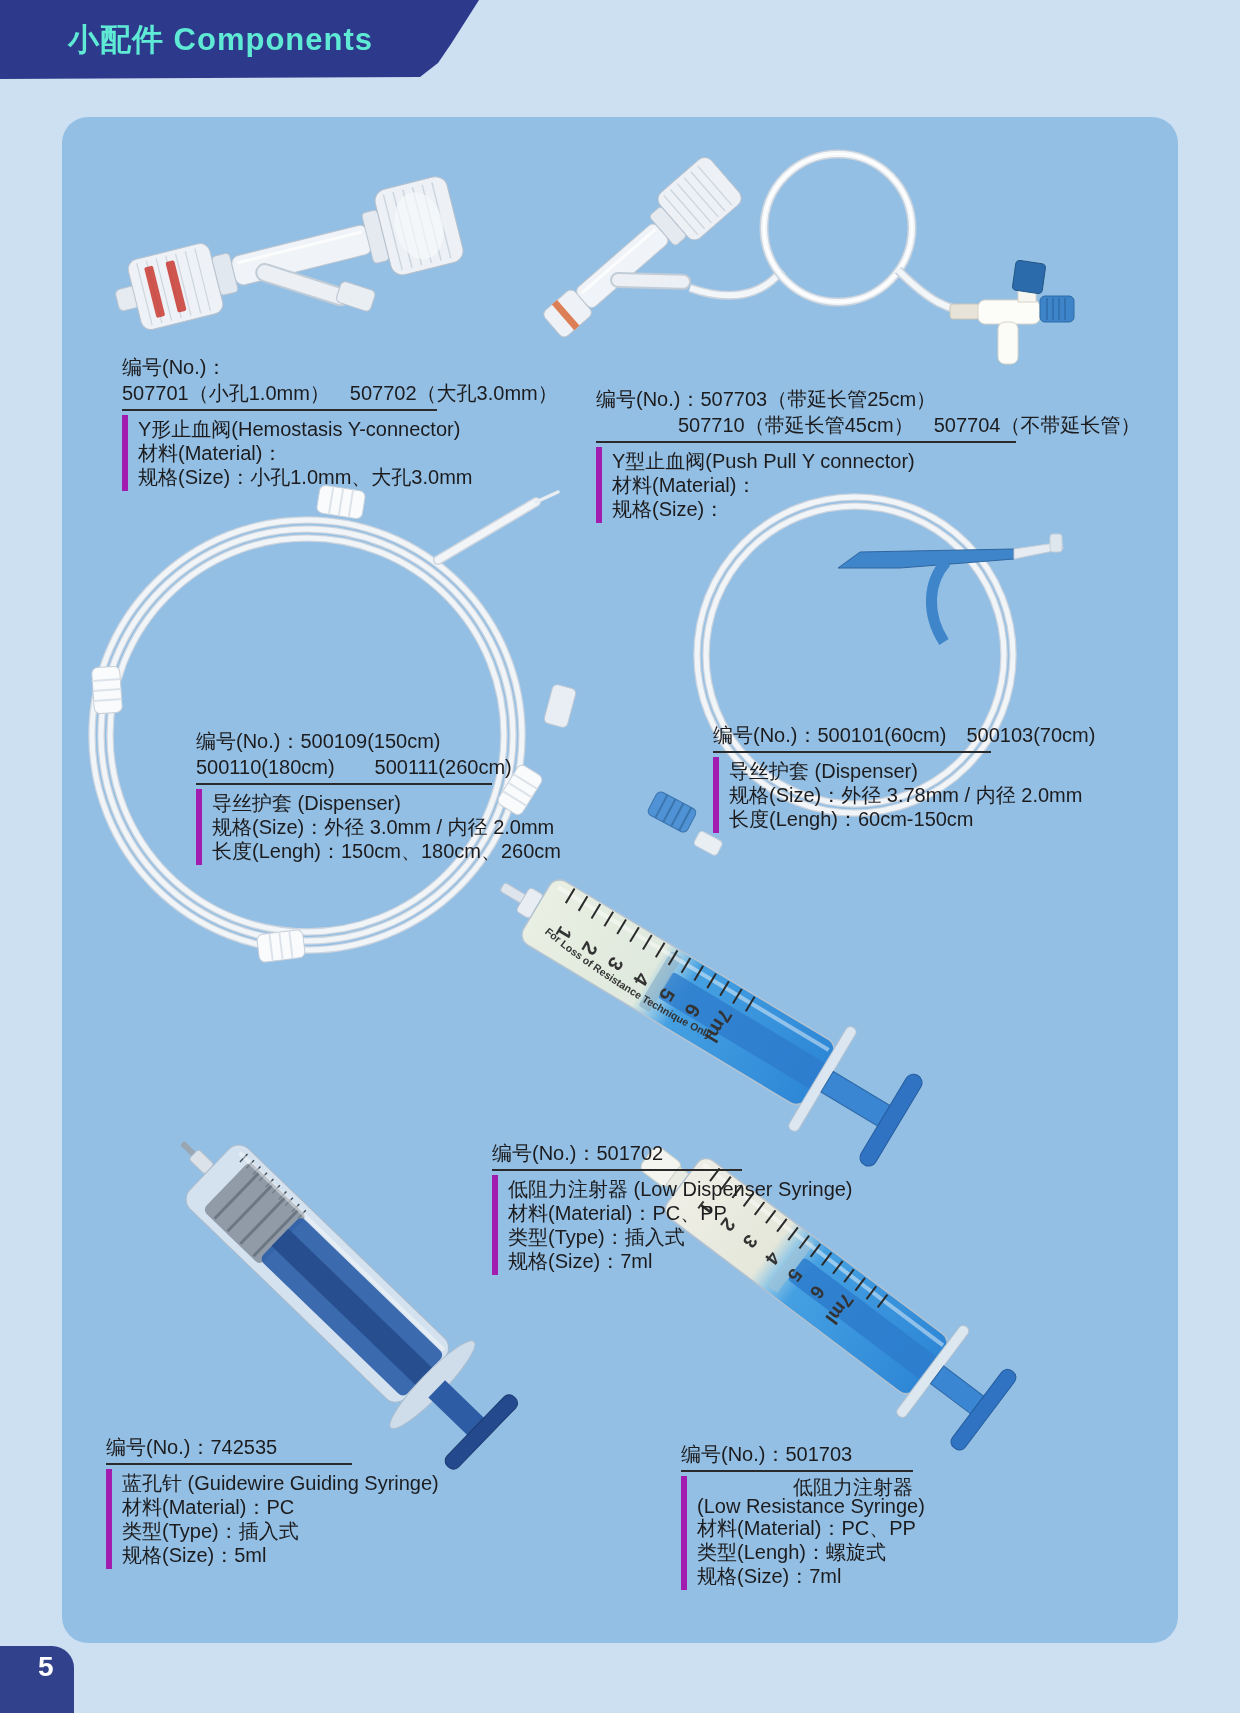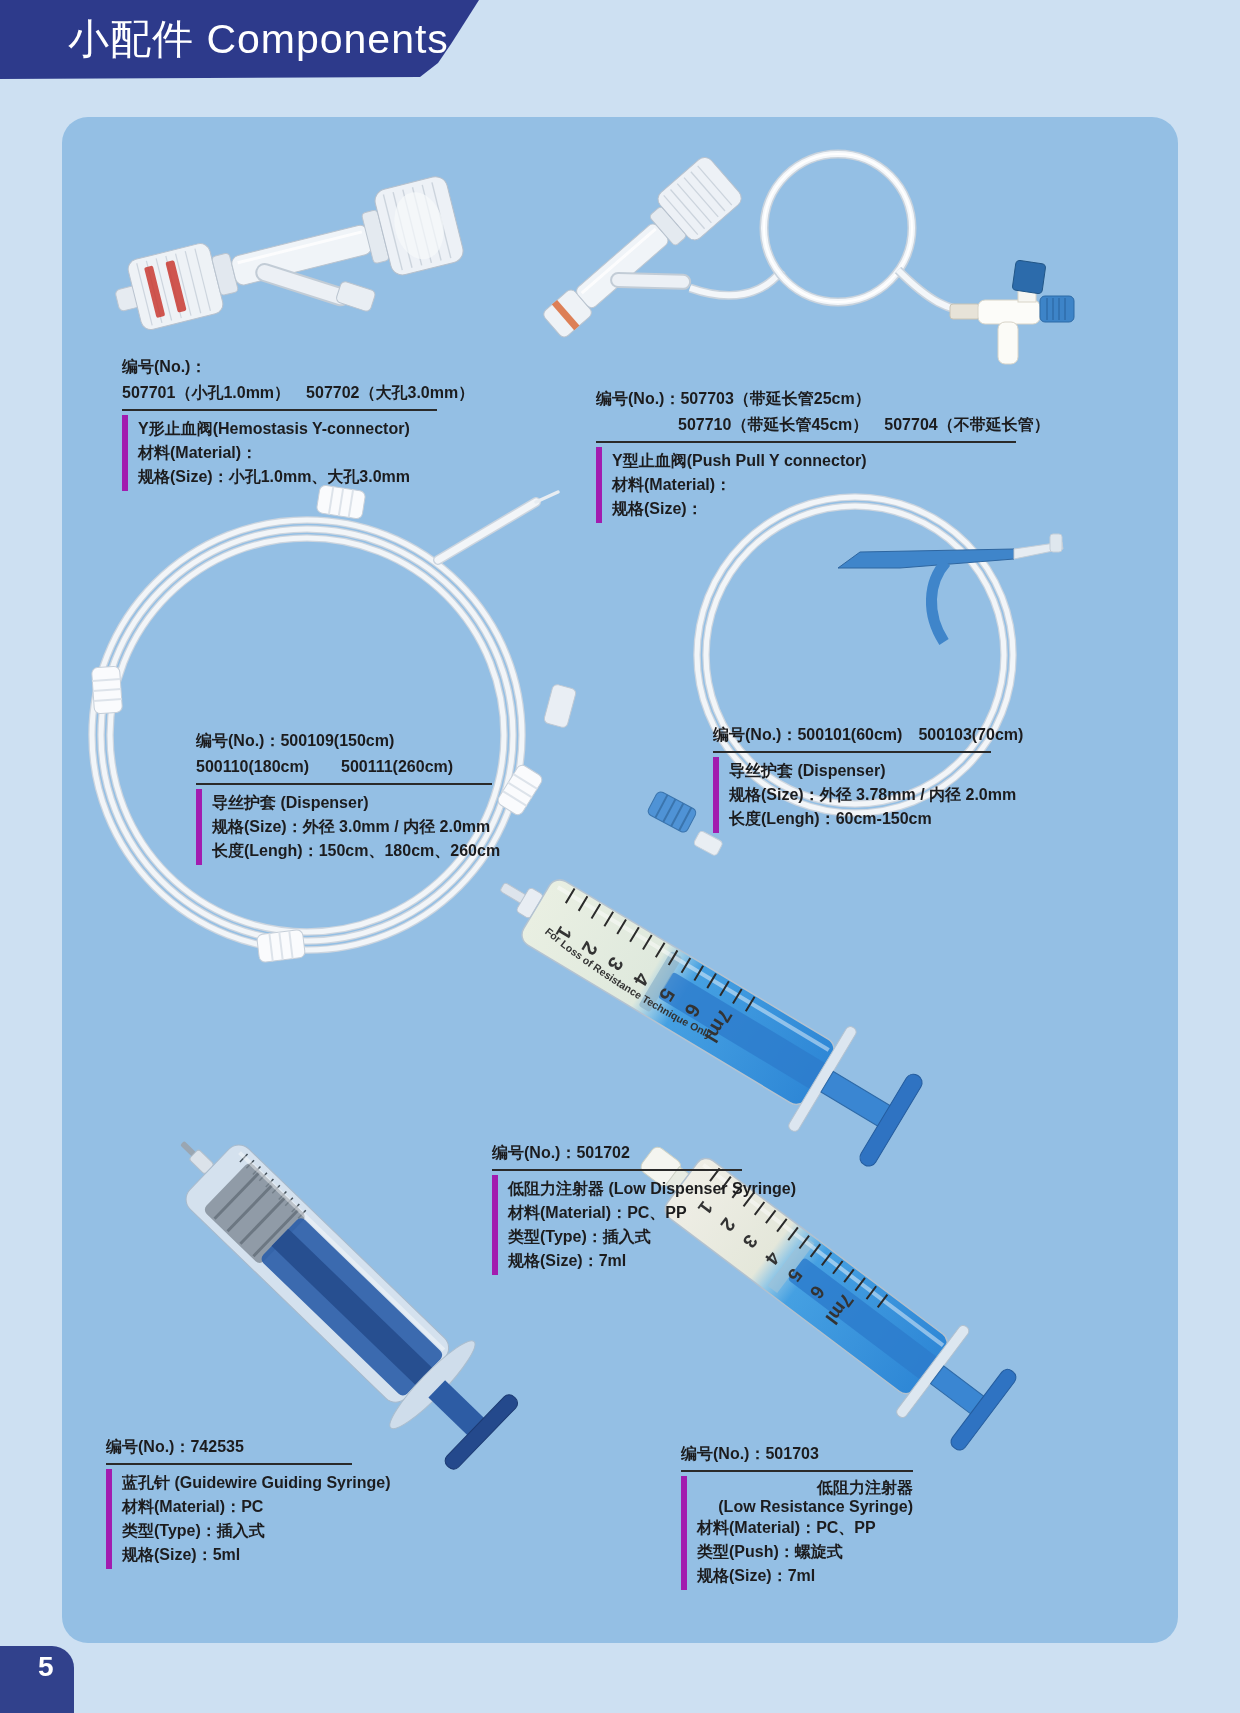--- a/index.html
+++ b/index.html
@@ -7,27 +7,27 @@
     width:1240px;height:1713px;position:relative;overflow:hidden;
     background:#cde0f2;
     font-family:"Liberation Sans","DejaVu Sans",sans-serif;
   }
   .banner{
     position:absolute;left:0;top:0;width:492px;height:79px;
     background:#2d3a8b;
     clip-path:polygon(0 0,479px 0,451px 44px,438px 63px,420px 77px,0 79px);
     display:flex;align-items:center;box-sizing:border-box;padding-left:68px;
   }
-  .banner-title{color:#ffffff;font-size:41px;font-weight:normal;letter-spacing:1px;}
+  .banner-title{color:#5eead4;font-size:31px;font-weight:bold;letter-spacing:1px;}
   .panel{
     position:absolute;left:62px;top:117px;width:1116px;height:1526px;
     background:#94bfe4;border-radius:26px;
   }
   .art{position:absolute;left:0;top:0;width:1240px;height:1713px;pointer-events:none;}
-  .card{position:absolute;color:#1c1c1e;font-weight:bold;font-size:16px;}
+  .card{position:absolute;color:#1c1c1e;font-weight:normal;font-size:20px;}
   .codes{border-bottom:2px solid #2a2a2a;padding-bottom:3px;}
   .codes .line{line-height:26px;white-space:nowrap;}
   .indent{padding-left:82px;}
   .detail{border-left:6px solid #a21caf;margin-top:4px;padding:2px 0 2px 10px;}
   .detail .line{line-height:24px;white-space:nowrap;}
   .detail .tight{line-height:19px;text-align:right;}
   .page-tab{
     position:absolute;left:0;top:1646px;width:74px;height:67px;
     background:#31418c;border-top-right-radius:22px;color:#fff;
   }
@@ -338,20 +338,20 @@
 </div>
 
 <div class="card" style="left:681px;top:1441px;width:232px">
   <div class="codes">
     <div class="line">编号(No.)：501703</div>
   </div>
   <div class="detail">
     <div class="line tight">低阻力注射器</div>
     <div class="line tight">(Low Resistance  Syringe)</div>
     <div class="line">材料(Material)：PC、PP</div>
-    <div class="line">类型(Push)：螺旋式</div>
+    <div class="line">类型(Lengh)：螺旋式</div>
     <div class="line">规格(Size)：7ml</div>
   </div>
 </div>
 
 <div class="page-tab">
   <span>5</span>
 </div>
 
 </body></html>

